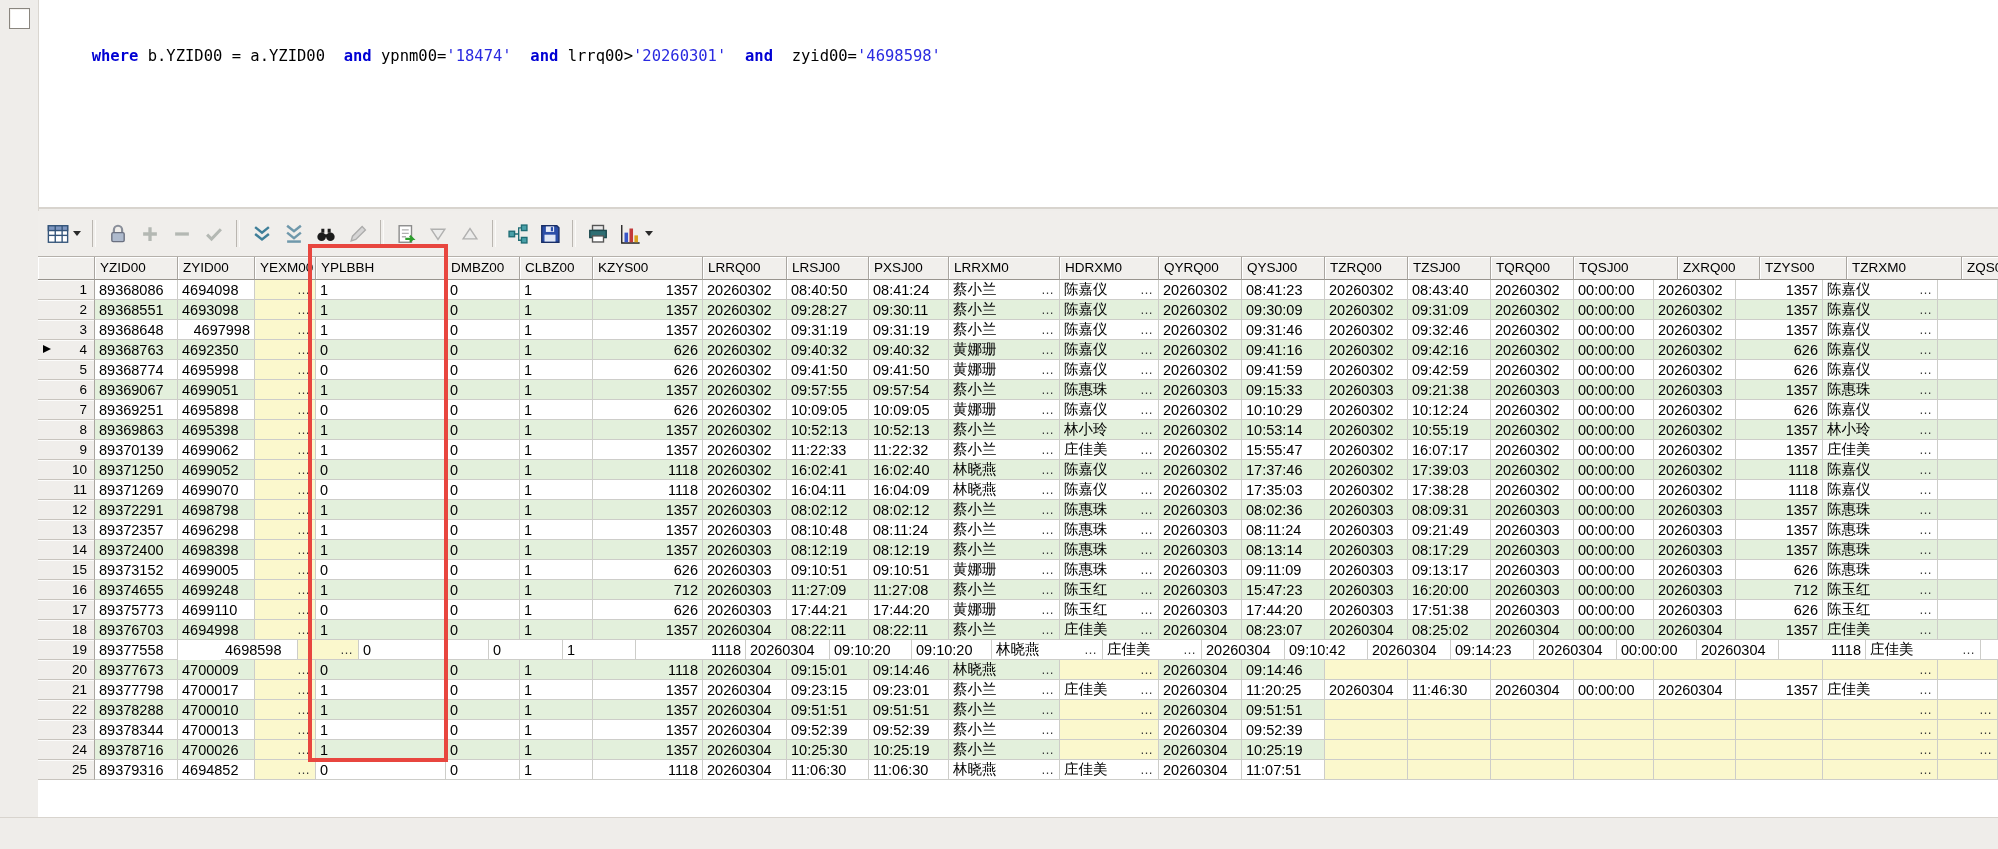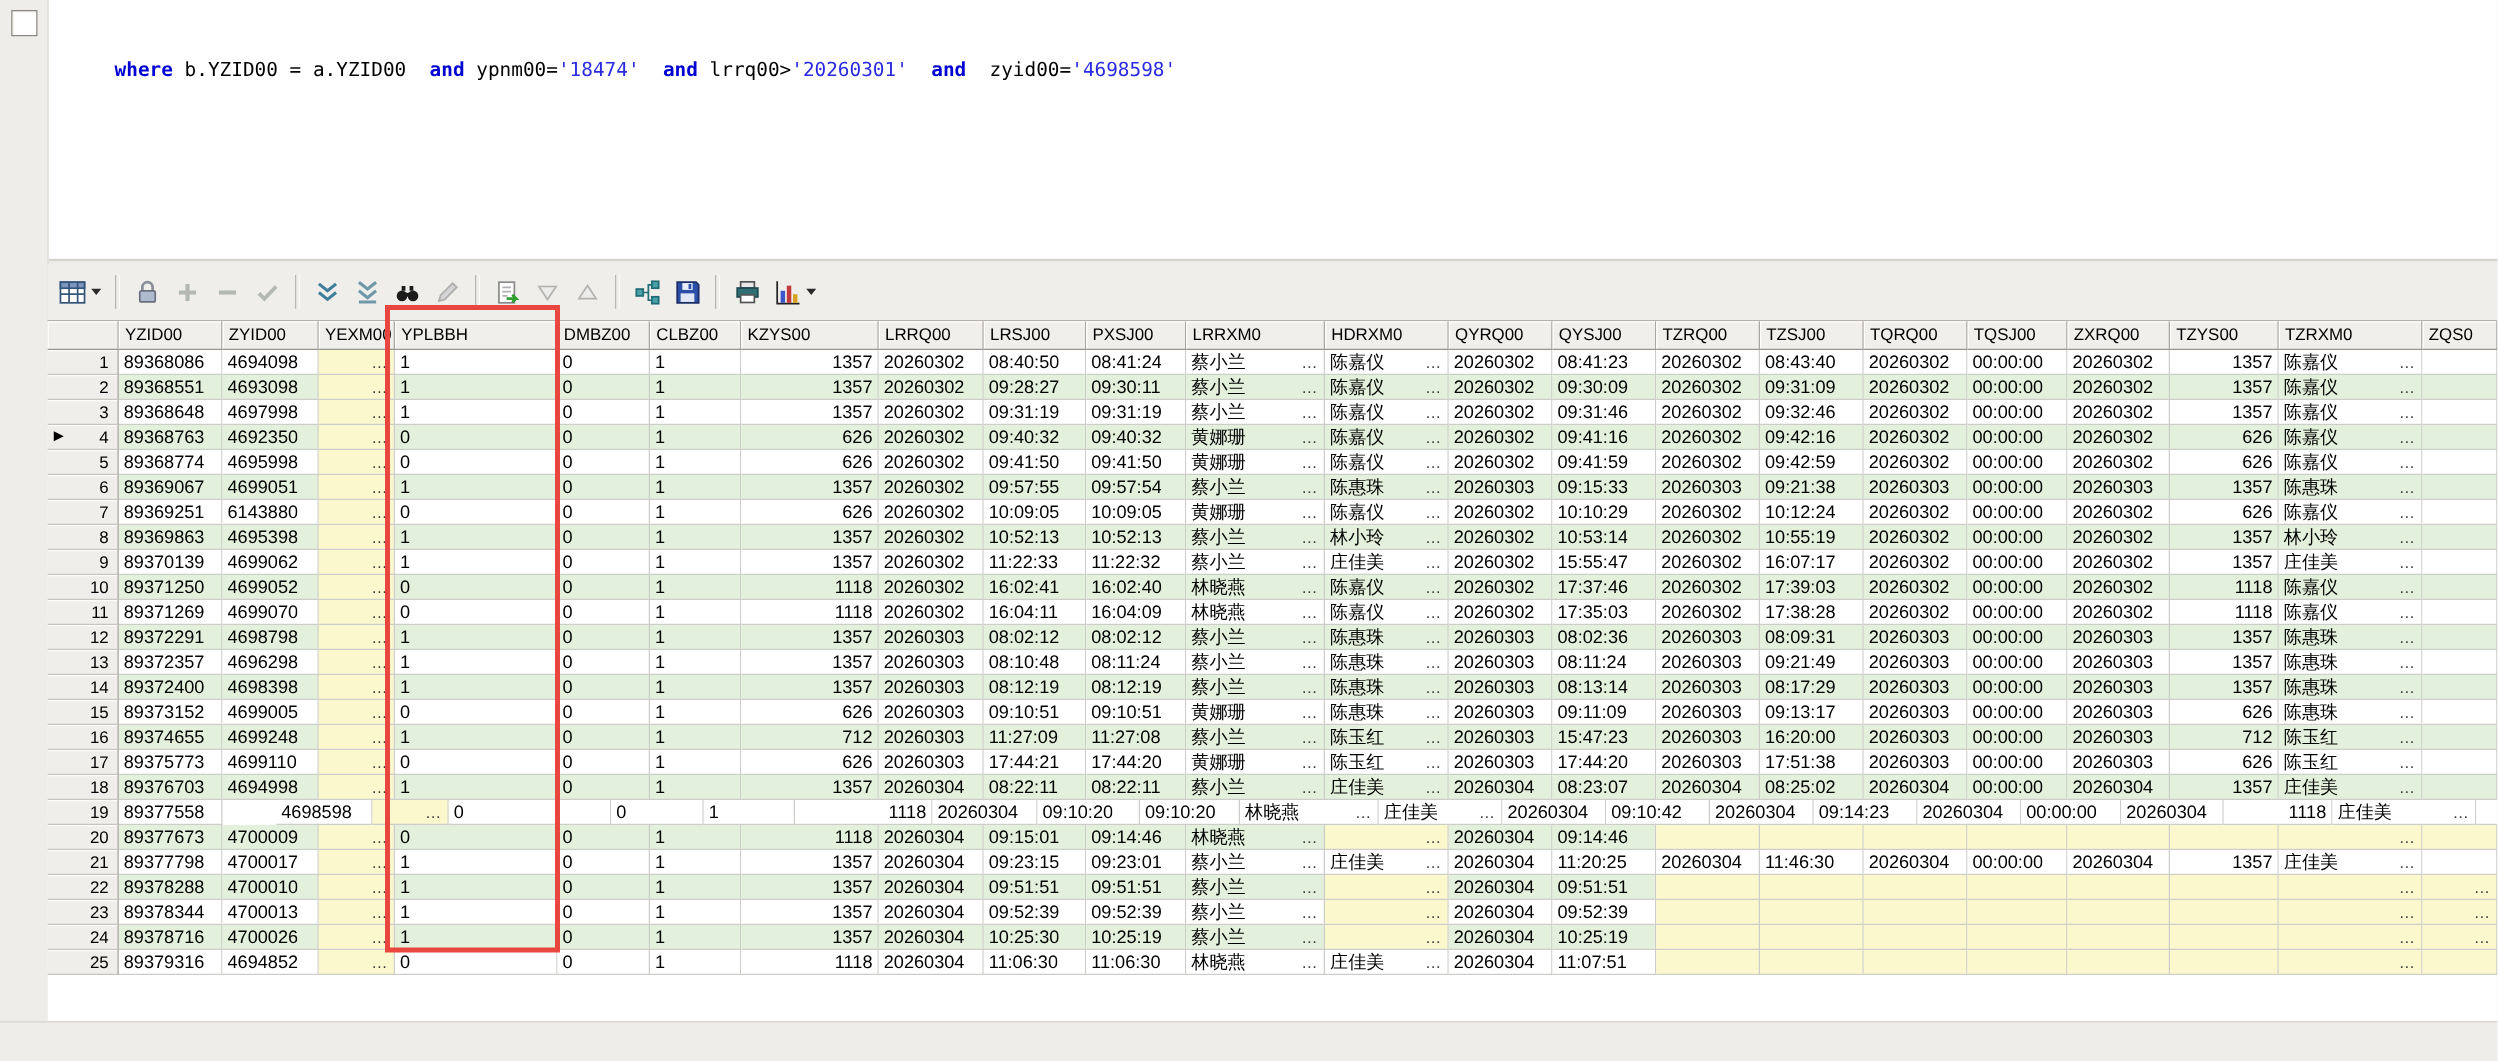--- a/index.html
+++ b/index.html
@@ -218,21 +218,21 @@
       <div class="gh-cell" style="width: 84px;">LRRQ00</div>
       <div class="gh-cell" style="width: 82px;">LRSJ00</div>
       <div class="gh-cell" style="width: 80px;">PXSJ00</div>
       <div class="gh-cell" style="width: 111px;">LRRXM0</div>
       <div class="gh-cell" style="width: 99px;">HDRXM0</div>
       <div class="gh-cell" style="width: 83px;">QYRQ00</div>
       <div class="gh-cell" style="width: 83px;">QYSJ00</div>
       <div class="gh-cell" style="width: 83px;">TZRQ00</div>
       <div class="gh-cell" style="width: 83px;">TZSJ00</div>
       <div class="gh-cell" style="width: 83px;">TQRQ00</div>
-      <div class="gh-cell" style="width: 80px;">TQSJ00</div>
+      <div class="gh-cell" style="width: 104px;">TQSJ00</div>
       <div class="gh-cell" style="width: 82px;">ZXRQ00</div>
       <div class="gh-cell" style="width: 87px;">TZYS00</div>
       <div class="gh-cell" style="width: 115px;">TZRXM0</div>
       <div class="gh-cell" style="width: 60px;">ZQS0</div>
     </div>
   <div class="grid-body">
       <div class="g-row">
         <div class="g-gutter" style="width: 57px;">
           <span class="row-num">1</span>
         </div>
@@ -382,21 +382,21 @@
           <span class="cellv"></span>
         </div>
       </div>
       <div class="g-row">
         <div class="g-gutter" style="width: 57px;">
           <span class="row-num">3</span>
         </div>
         <div class="g-cell" style="width: 83px;">
           <span class="cellv">89368648</span>
         </div>
-        <div class="g-cell" style="width: 77px;">
+        <div class="g-cell" style="width: 77px; justify-content: flex-end;">
           <span class="cellv">4697998</span>
         </div>
         <div class="g-cell nullc" style="width: 61px;">
           <span class="cellv"></span>
           <span class="ell">…</span>
         </div>
         <div class="g-cell" style="width: 130px;">
           <span class="cellv">1</span>
         </div>
         <div class="g-cell" style="width: 74px;">
@@ -684,21 +684,21 @@
         </div>
       </div>
       <div class="g-row">
         <div class="g-gutter" style="width: 57px;">
           <span class="row-num">7</span>
         </div>
         <div class="g-cell" style="width: 83px;">
           <span class="cellv">89369251</span>
         </div>
         <div class="g-cell" style="width: 77px;">
-          <span class="cellv">6143880</span>
+          <span class="cellv">4695898</span>
         </div>
         <div class="g-cell nullc" style="width: 61px;">
           <span class="cellv"></span>
           <span class="ell">…</span>
         </div>
         <div class="g-cell" style="width: 130px;">
           <span class="cellv">0</span>
         </div>
         <div class="g-cell" style="width: 74px;">
           <span class="cellv">0</span>

